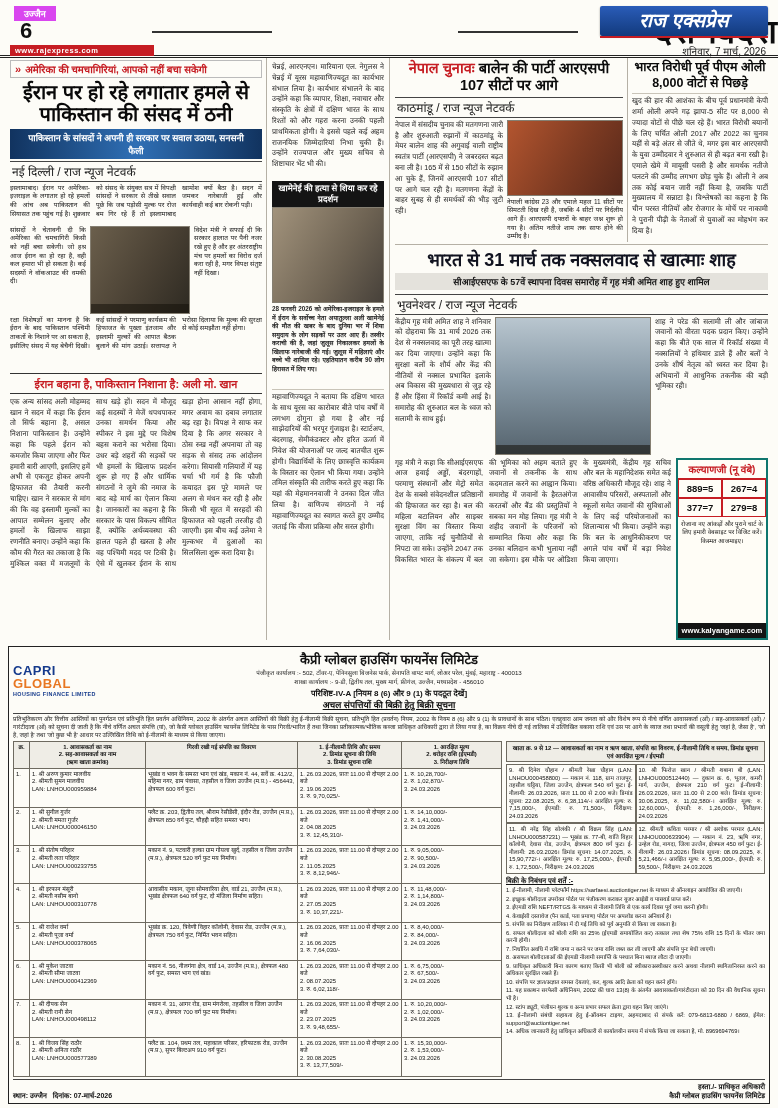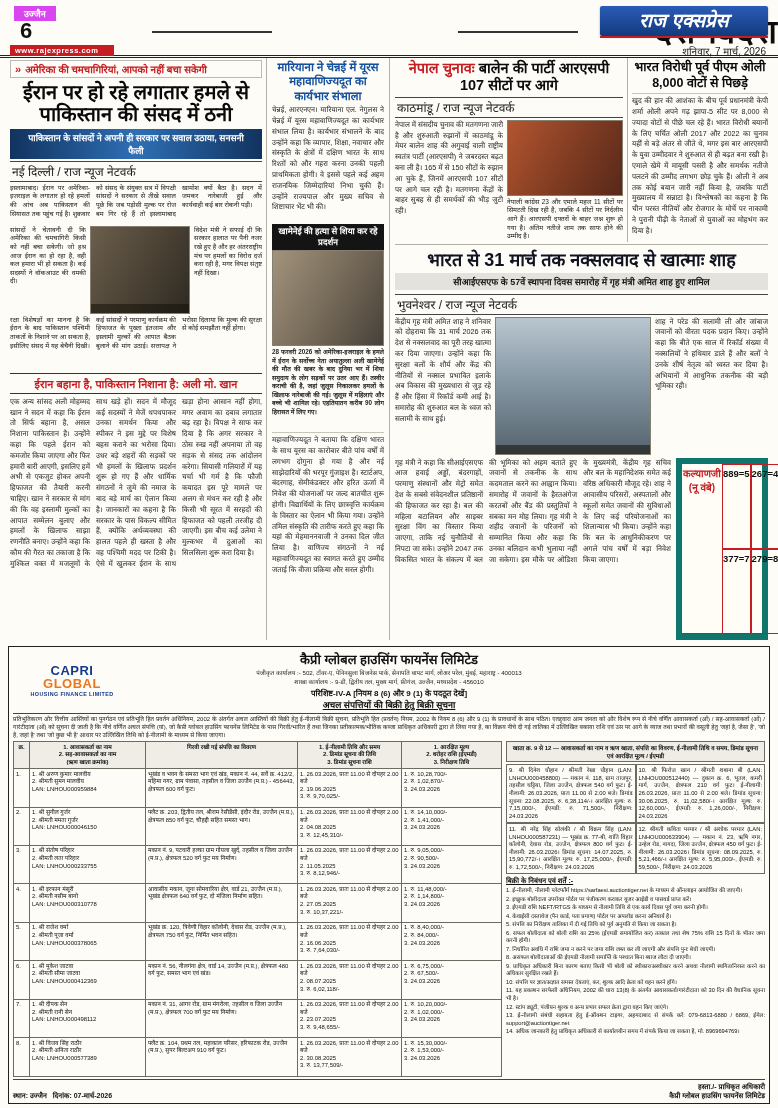--- a/index.html
+++ b/index.html
@@ -3,21 +3,21 @@
 <meta charset="utf-8">
 <style>
   *{margin:0;padding:0;box-sizing:border-box}
   body{background:#8a8a8a;font-family:"Liberation Sans","DejaVu Sans",sans-serif}
   .page{position:relative;width:778px;height:1108px;margin:0 auto;background:#fdfcf7;color:#111;overflow:hidden}
   .abs{position:absolute}
   
   .masthead{position:absolute;top:0;left:0;right:0;height:58px;border-bottom:3px double #222}
   .city-badge{position:absolute;left:14px;top:6px;background:#d946ef;color:#fff;font-size:9px;font-weight:bold;padding:1px 10px}
   .page-number{position:absolute;left:20px;top:18px;font-size:22px;font-weight:bold}
-  .website-strip{position:absolute;left:10px;top:45px;width:104px;background:#c61d23;color:#fff;font-size:7.5px;font-weight:bold;padding:1px 5px;letter-spacing:.5px}
+  .website-strip{position:absolute;left:10px;top:45px;width:144px;background:#c61d23;color:#fff;font-size:7.5px;font-weight:bold;padding:1px 5px;letter-spacing:.5px}
   .section-title{position:absolute;left:0;right:0;top:8px;text-align:right;font-size:33px;font-weight:bold;letter-spacing:1px;color:#0d0d0d}
   .mast-rule{position:absolute;top:31px;height:2px;background:#333;width:120px}
   .logo-box{position:absolute;right:10px;top:6px;width:168px;height:30px;background:linear-gradient(180deg,#2a5cb8,#123a7d);color:#fff;font-size:19px;font-weight:bold;font-style:italic;text-align:center;line-height:30px;border-radius:2px;box-shadow:0 1px 2px rgba(0,0,0,.4)}
   .logo-underline{position:absolute;right:10px;top:36px;width:168px;height:2px;background:#c61d23}
   .edition-date{position:absolute;right:12px;top:44px;font-size:10px;font-weight:normal;color:#222}
   
   .editorial{position:absolute;top:58px;left:0;right:0;height:586px}
   .vr{position:absolute;width:1px;background:#b5b0a5}
   .hrule{position:absolute;height:1px;background:#b5b0a5}
   .tiny{font-size:6.5px;line-height:1.32;text-align:justify;color:#1d1d1d}
@@ -34,30 +34,30 @@
   .sub-headline{color:#c61d23;font-size:11px;font-weight:bold;text-align:center;border-top:1px solid #333;border-bottom:1px solid #333;padding:2px 1px;margin:3px 0}
   .headline-m{font-size:11.5px;font-weight:bold;line-height:1.25;color:#15509e;text-align:center}
   .photo-label{background:#141414;color:#fff;font-size:8.5px;font-weight:bold;text-align:center;padding:2px;line-height:1.3;margin-top:3px}
   .caption{font-size:6.3px;line-height:1.35;text-align:justify;color:#262626;font-weight:bold;margin-top:2px}
   .headline-nepal{font-size:14.5px;font-weight:bold;line-height:1.2;text-align:center;color:#0b0b0b}
   .headline-nepal .red{color:#c61d23}
   .headline-oli{font-size:12.5px;font-weight:bold;line-height:1.25;text-align:center;color:#0b0b0b}
   .headline-shah{font-size:18px;font-weight:bold;text-align:center;color:#10121f;line-height:1.15}
   .subhead-gray{background:#e4e2dc;color:#1a1a1a;font-size:9px;font-weight:bold;text-align:center;padding:2px;margin:2px 0}
   
-  .kalyan{border:6px solid #0f766e;background:#fffdf6;display:flex;flex-direction:row}
+  .kalyan{border:2px solid #0f766e;background:#fffdf6;display:flex;flex-direction:column}
   .kalyan-title{color:#c61d23;font-size:10px;font-weight:bold;text-align:center;padding:2px 1px;border-bottom:1px solid #c61d23}
   .kn-grid{display:grid;grid-template-columns:1fr 1fr}
   .kn-grid .kn{border:1px solid #c61d23;font-size:9.5px;font-weight:bold;text-align:center;padding:3px 0;color:#111}
   .kalyan-note{font-size:6.2px;line-height:1.4;text-align:center;padding:3px 2px;flex:1}
   .kalyan-web{background:#141414;color:#fff;font-size:7.6px;font-weight:bold;text-align:center;padding:3px 1px}
   
   .notice{position:absolute;top:646px;left:8px;right:8px;bottom:4px;border:1.5px solid #222;padding:3px 4px;display:flex;flex-direction:column;gap:2px;background:#fdfcf7}
   .n-head{display:grid;grid-template-columns:118px 1fr 118px;align-items:center}
-  .capri-logo{text-align:center;line-height:1.05}
+  .capri-logo{line-height:1.05}
   .capri-logo .l1{font-size:13px;font-weight:bold;color:#153a8c;letter-spacing:.5px}
   .capri-logo .l2{font-size:13px;font-weight:bold;color:#e87722;letter-spacing:.5px}
   .capri-logo .l3{font-size:5.4px;font-weight:bold;color:#153a8c;letter-spacing:.4px;margin-top:1px}
   .n-title{font-size:13px;font-weight:bold;text-align:center}
   .n-addr{font-size:6.2px;text-align:center;color:#222}
   .n-appendix{font-size:8px;font-weight:bold;text-align:center;margin-top:1px}
   .n-notice-title{font-size:9px;font-weight:bold;text-align:center;text-decoration:underline}
   .n-intro{font-size:6px;line-height:1.3;text-align:justify;color:#1c1c1c;border-top:1px solid #444;padding-top:2px}
   .n-main{display:flex;gap:4px;flex:1;overflow:hidden}
   table.auction{border-collapse:collapse;width:488px;table-layout:fixed}
@@ -113,21 +113,20 @@
           <div class="strip"></div>
         </div>
         <div class="tiny clip" style="flex:1">विदेश मंत्री ने सफाई दी कि सरकार हालात पर पैनी नजर रखे हुए है और हर अंतरराष्ट्रीय मंच पर हमलों का विरोध दर्ज करा रही है, मगर विपक्ष संतुष्ट नहीं दिखा।</div>
       </div>
       <div class="tiny c3 clip" style="height:54px">रक्षा विशेषज्ञों का मानना है कि ईरान के बाद पाकिस्तान पश्चिमी ताकतों के निशाने पर आ सकता है, इसीलिए संसद में यह बेचैनी दिखी। कई सांसदों ने परमाणु कार्यक्रम की हिफाजत के पुख्ता इंतजाम और इस्लामी मुल्कों की आपात बैठक बुलाने की मांग उठाई। सत्तापक्ष ने भरोसा दिलाया कि मुल्क की सुरक्षा से कोई समझौता नहीं होगा।</div>
       <h2 class="sub-headline">ईरान बहाना है, पाकिस्तान निशाना है: अली मो. खान</h2>
       <div class="tiny2 c3 clip" style="flex:1">एक अन्य सांसद अली मोहम्मद खान ने सदन में कहा कि ईरान तो सिर्फ बहाना है, असल निशाना पाकिस्तान है। उन्होंने कहा कि पहले ईरान को कमजोर किया जाएगा और फिर हमारी बारी आएगी, इसलिए हमें अभी से एकजुट होकर अपनी हिफाजत की तैयारी करनी चाहिए। खान ने सरकार से मांग की कि वह इस्लामी मुल्कों का आपात सम्मेलन बुलाए और हमलों के खिलाफ साझा रणनीति बनाए। उन्होंने कहा कि कौम की गैरत का तकाजा है कि मुश्किल वक्त में मजलूमों के साथ खड़े हों। सदन में मौजूद कई सदस्यों ने मेजें थपथपाकर उनका समर्थन किया और स्पीकर ने इस मुद्दे पर विशेष बहस कराने का भरोसा दिया। उधर बड़े शहरों की सड़कों पर भी हमलों के खिलाफ प्रदर्शन शुरू हो गए हैं और धार्मिक संगठनों ने जुमे की नमाज के बाद बड़े मार्च का ऐलान किया है। जानकारों का कहना है कि सरकार के पास विकल्प सीमित हैं, क्योंकि अर्थव्यवस्था की हालत पहले ही खस्ता है और वह पश्चिमी मदद पर टिकी है। ऐसे में खुलकर ईरान के साथ खड़ा होना आसान नहीं होगा, मगर अवाम का दबाव लगातार बढ़ रहा है। विपक्ष ने साफ कर दिया है कि अगर सरकार ने ठोस रुख नहीं अपनाया तो वह सड़क से संसद तक आंदोलन करेगा। सियासी गलियारों में यह चर्चा भी गर्म है कि फौजी कयादत इस पूरे मामले पर अलग से मंथन कर रही है और किसी भी सूरत में सरहदों की हिफाजत को पहली तरजीह दी जाएगी। इस बीच कई उलेमा ने मुल्कभर में दुआओं का सिलसिला शुरू करा दिया है।</div>
     </div>
 
     <div class="abs" style="left:272px;top:2px;width:112px;height:580px;display:flex;flex-direction:column">
-      <h2 class="headline-m">मारियाना ने चेन्नई में यूरस महावाणिज्यदूत का कार्यभार संभाला</h2>
       <div class="tiny2 clip" style="height:116px;margin-top:2px">चेन्नई, आरएनएन। मारियाना एल. नेगुलस ने चेन्नई में यूरस महावाणिज्यदूत का कार्यभार संभाल लिया है। कार्यभार संभालने के बाद उन्होंने कहा कि व्यापार, शिक्षा, नवाचार और संस्कृति के क्षेत्रों में दक्षिण भारत के साथ रिश्तों को और गहरा करना उनकी पहली प्राथमिकता होगी। वे इससे पहले कई अहम राजनयिक जिम्मेदारियां निभा चुकी हैं। उन्होंने राज्यपाल और मुख्य सचिव से शिष्टाचार भेंट भी की।</div>
       <div class="photo-label">खामेनेई की हत्या से शिया कर रहे प्रदर्शन</div>
       <div class="photo" style="height:96px;background:linear-gradient(120deg,#a2937c,#6e6353 60%,#47413a)"></div>
       <div class="caption clip" style="height:82px">28 फरवरी 2026 को अमेरिका-इजराइल के हमले में ईरान के सर्वोच्च नेता अयातुल्ला अली खामेनेई की मौत की खबर के बाद दुनिया भर में शिया समुदाय के लोग सड़कों पर उतर आए हैं। तस्वीर कराची की है, जहां जुलूस निकालकर हमलों के खिलाफ नारेबाजी की गई। जुलूस में महिलाएं और बच्चे भी शामिल रहे। एहतियातन करीब 90 लोग हिरासत में लिए गए।</div>
       <div class="tiny2 clip" style="flex:1;margin-top:2px;border-top:1px solid #c9c4b8;padding-top:2px">महावाणिज्यदूत ने बताया कि दक्षिण भारत के साथ यूरस का कारोबार बीते पांच वर्षों में लगभग दोगुना हो गया है और नई साझेदारियों की भरपूर गुंजाइश है। स्टार्टअप, बंदरगाह, सेमीकंडक्टर और हरित ऊर्जा में निवेश की योजनाओं पर जल्द बातचीत शुरू होगी। विद्यार्थियों के लिए छात्रवृत्ति कार्यक्रम के विस्तार का ऐलान भी किया गया। उन्होंने तमिल संस्कृति की तारीफ करते हुए कहा कि यहां की मेहमाननवाजी ने उनका दिल जीत लिया है। वाणिज्य संगठनों ने नई महावाणिज्यदूत का स्वागत करते हुए उम्मीद जताई कि वीजा प्रक्रिया और सरल होगी।</div>
     </div>
 
     <div class="abs" style="left:395px;top:2px;width:228px;height:182px;display:flex;flex-direction:column">
       <h2 class="headline-nepal"><span class="red">नेपाल चुनावः</span><span> बालेन की पार्टी आरएसपी 107 सीटों पर आगे</span></h2>
       <div class="byline">काठमांडू / राज न्यूज नेटवर्क</div>

